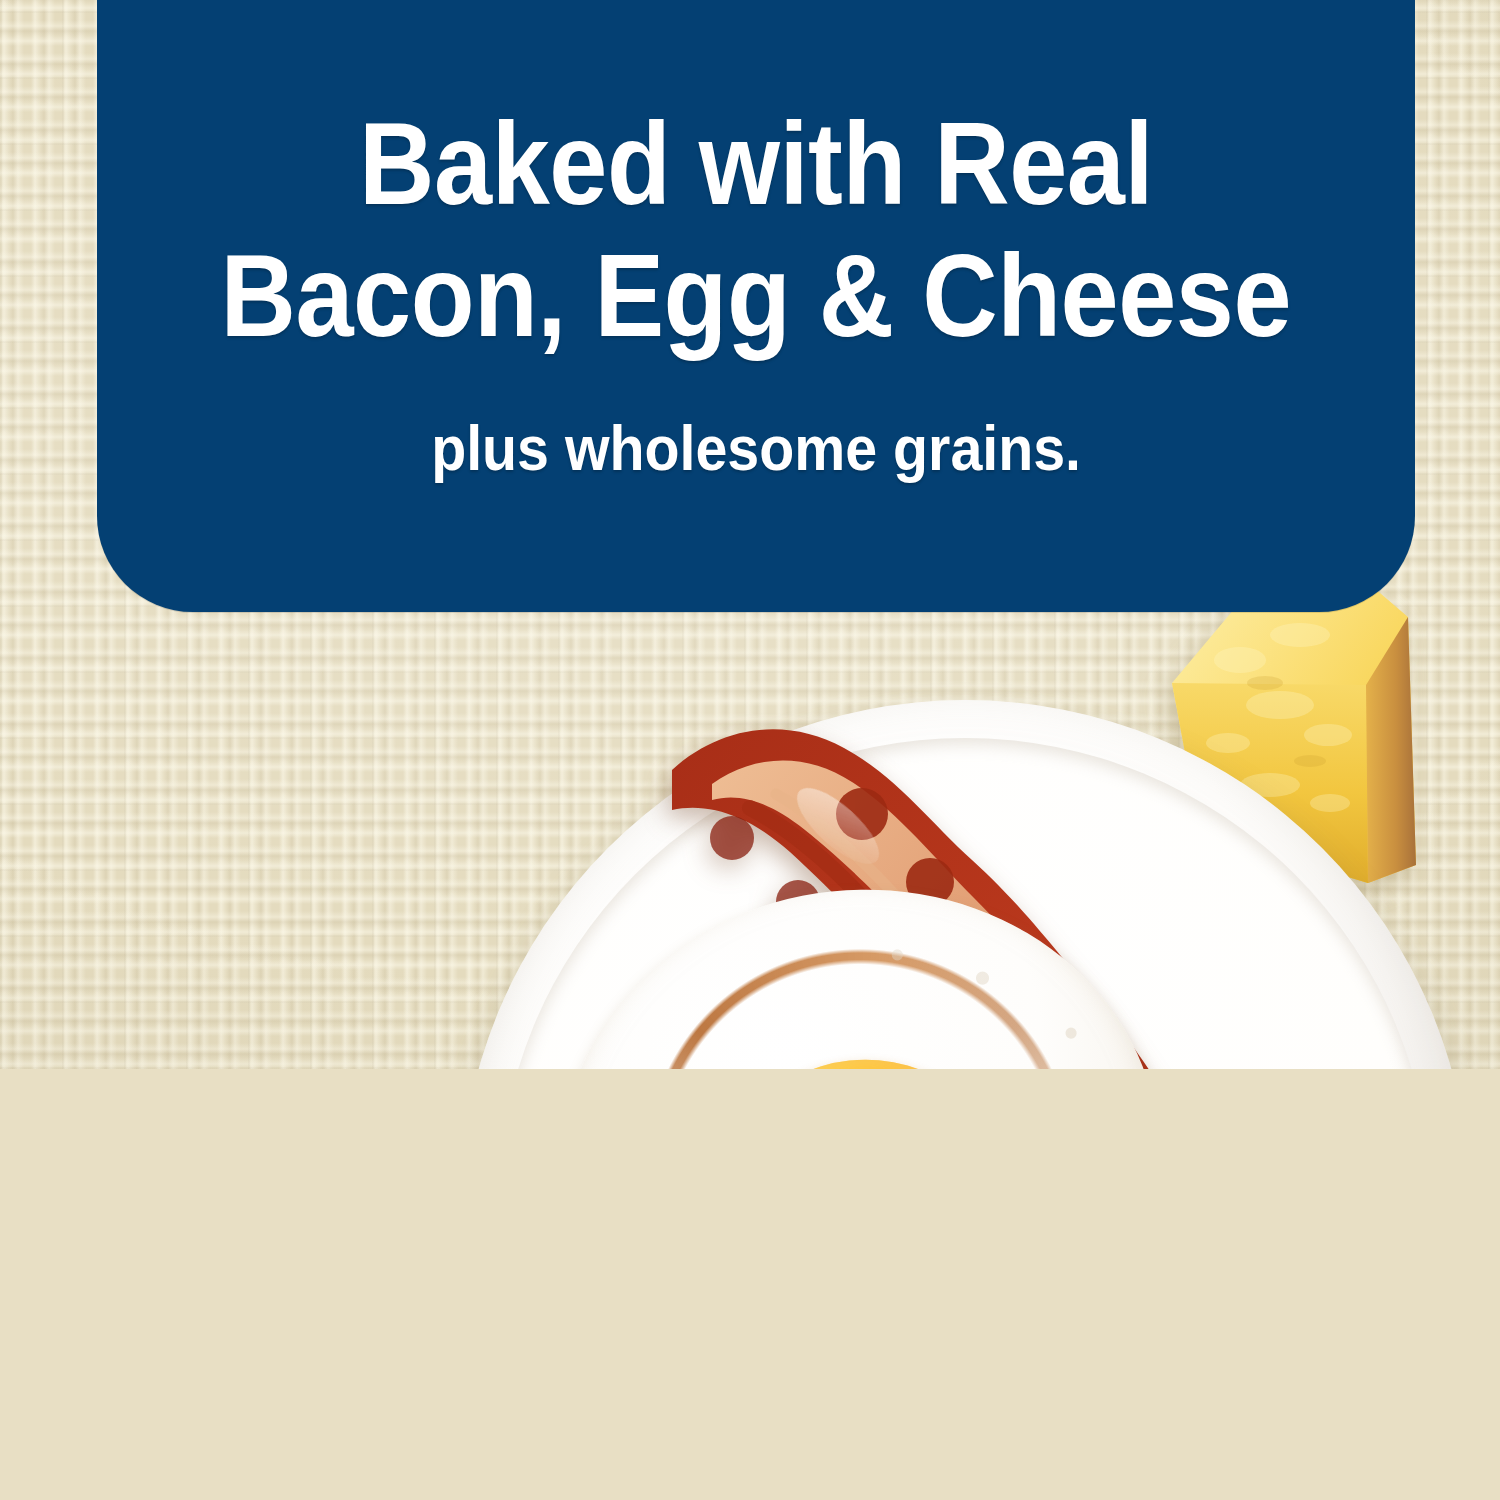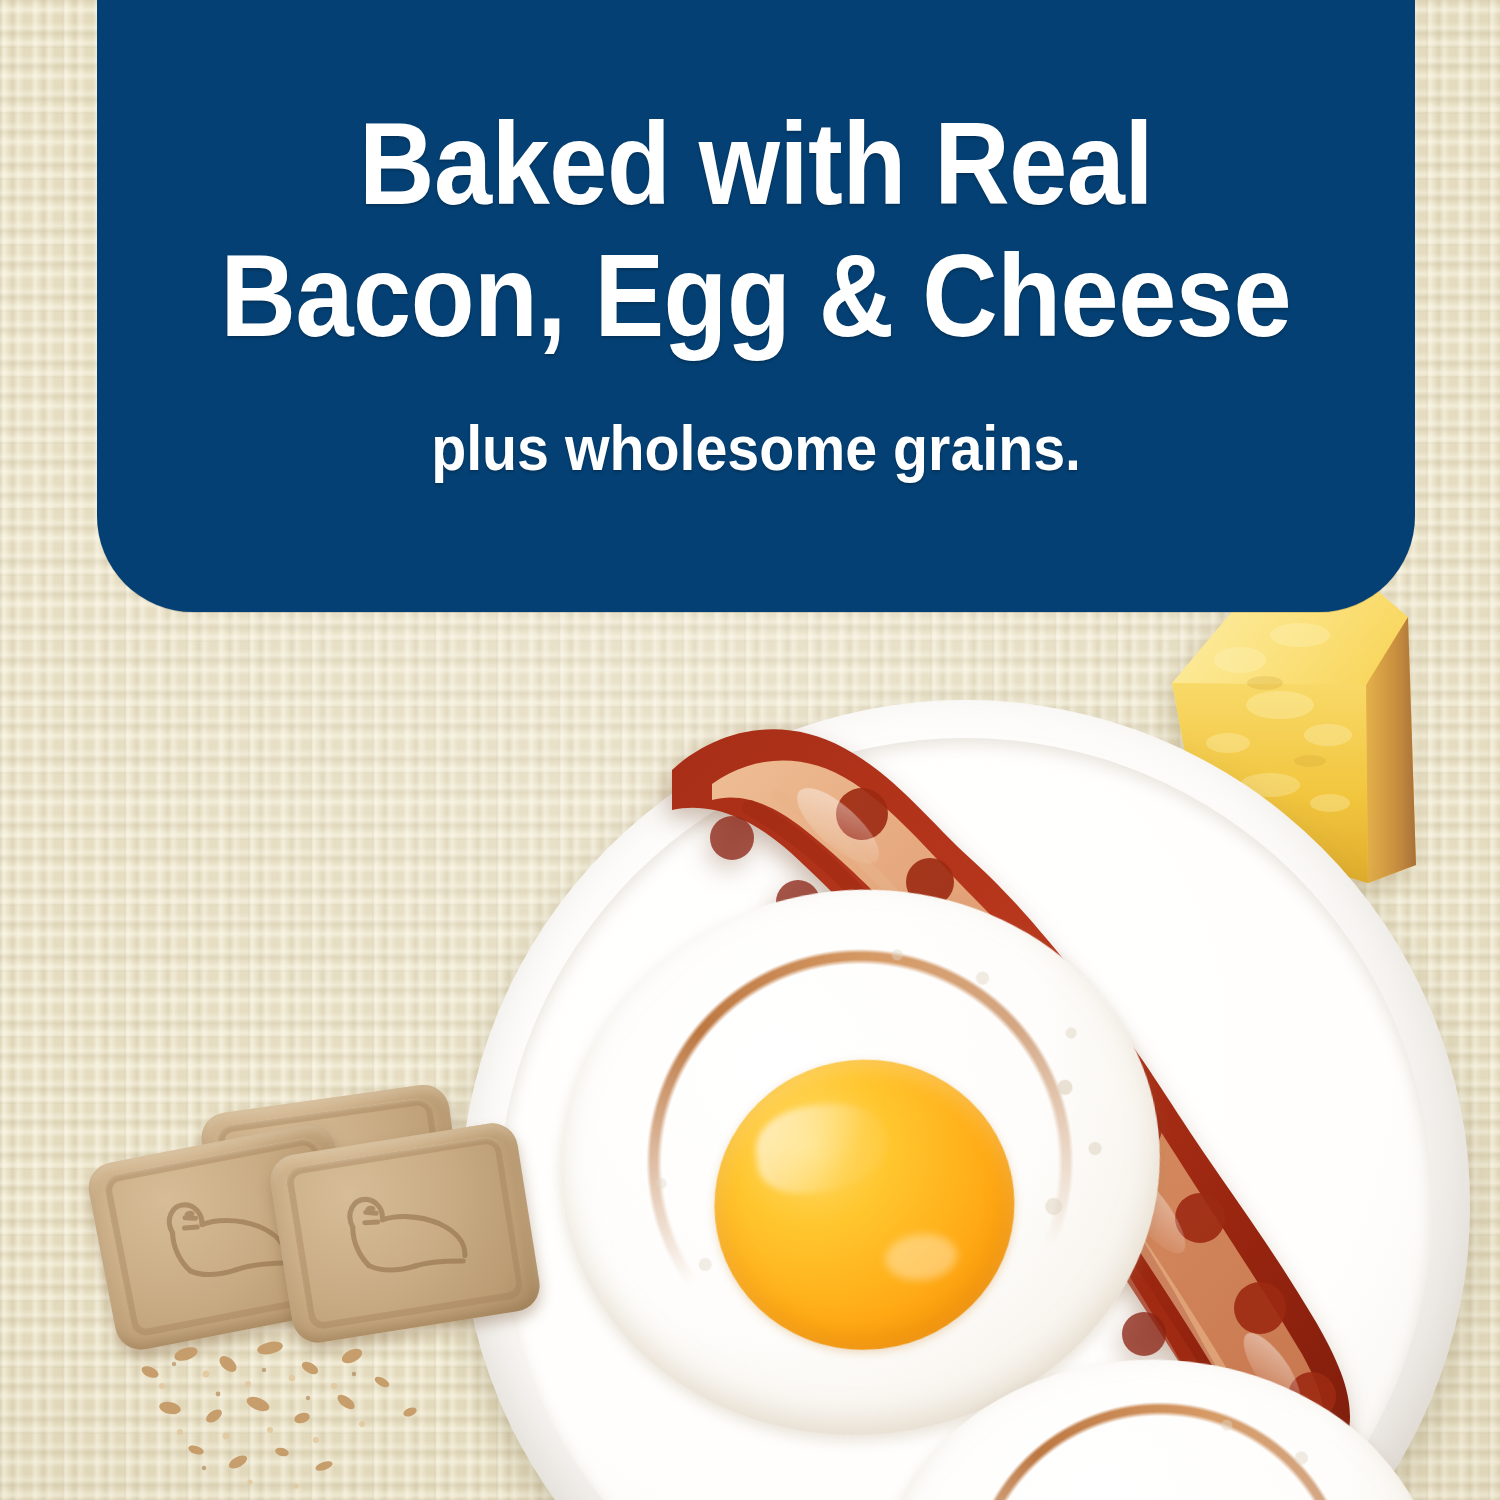--- a/index.html
+++ b/index.html
@@ -1,21 +1,21 @@
 <!DOCTYPE html>
 <html><head>
 <meta charset="utf-8">
 <style>
   html,body{margin:0;padding:0;}
   body{
     width:1500px;height:1500px;overflow:hidden;
     font-family:"Liberation Sans", sans-serif;
     background:#e8dfc4;
   }
-  .stage{position:relative;width:1500px;height:1500px;overflow:hidden;}
+  .stage{position:relative;width:1500px;height:1069px;overflow:hidden;}
 
   
   .bg{
     position:absolute;inset:0;
     background-color:#e4dbbe;
   }
   .bg-weave-v{
     position:absolute;inset:0;
     background-image:
       repeating-linear-gradient(90deg,

